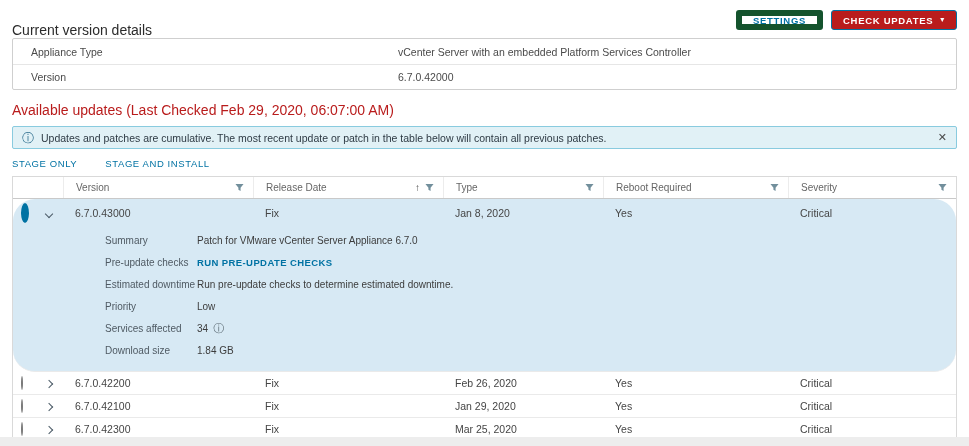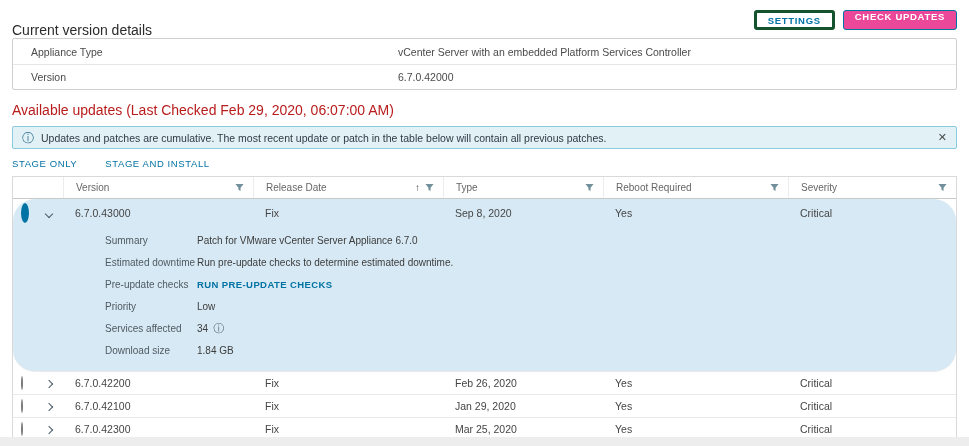--- a/index.html
+++ b/index.html
@@ -15,22 +15,22 @@
 
   
   .top-header { display:flex; align-items:center; justify-content:space-between; height:26px; }
   .page-title { font-size:14px; font-weight:400; color:#2b2b2b;margin-top:20px; }
   .hdr-btns { display:flex; align-items:center; gap:8px; }
   .btn {
     font-size:9.5px; font-weight:600; letter-spacing:.7px; border-radius:3px;
     height:20px; padding:0 11px; display:inline-flex; align-items:center; cursor:pointer;
     font-family:inherit;
   }
-  .btn-outline { background:#fff; border:3px solid #14532d; color:#0072a3; }
-  .btn-primary { background:#ec4899; border:1px solid #0072a3; color:#fff; gap:7px;flex-direction:column; }
+  .btn-outline { background:#fff; border:6px solid #14532d; color:#0072a3; }
+  .btn-primary { background:#b91c1c; border:1px solid #0072a3; color:#fff; gap:7px; }
   .btn-primary .caret { font-size:8px; line-height:1; }
 
   
   .vtable { margin-top:5px; border:1px solid #cfcfcf; border-radius:2px; background:#fff; }
   .vrow { display:grid; grid-template-columns:385px 1fr; height:25px; align-items:center; font-size:10.5px; color:#4a4a4a; }
   .vrow + .vrow { border-top:1px solid #e6e6e6; }
   .vrow .vlbl { padding-left:18px; }
 
   
   .h2 { font-size:14px; font-weight:400; color:#b91c1c; margin-top:12px; }
@@ -174,39 +174,39 @@
         </span>
       </div>
     </div>
 
     <div class="selected-block">
       <div class="grid-row urow">
         <div><span class="radio sel"></span></div>
         <div><span class="chev down"></span></div>
         <div class="cell">6.7.0.43000</div>
         <div class="cell">Fix</div>
-        <div class="cell">Sep 8, 2020</div>
+        <div class="cell">Jan 8, 2020</div>
         <div class="cell">Yes</div>
         <div class="cell">Critical</div>
       </div>
 
       <div class="details">
         <div class="drow">
           <div class="dlbl">Summary</div>
           <div class="dval">Patch for VMware vCenter Server Appliance 6.7.0</div>
-        </div>
-        <div class="drow">
-          <div class="dlbl">Estimated downtime</div>
-          <div class="dval">Run pre-update checks to determine estimated downtime.</div>
         </div>
         <div class="drow">
           <div class="dlbl">Pre-update checks</div>
           <div class="dval">
               <a class="dlink">RUN PRE-UPDATE CHECKS</a>
             </div>
+        </div>
+        <div class="drow">
+          <div class="dlbl">Estimated downtime</div>
+          <div class="dval">Run pre-update checks to determine estimated downtime.</div>
         </div>
         <div class="drow">
           <div class="dlbl">Priority</div>
           <div class="dval">Low</div>
         </div>
         <div class="drow">
           <div class="dlbl">Services affected</div>
           <div class="dval">
             <span>34</span>
             <span class="svc-info">ⓘ</span>

